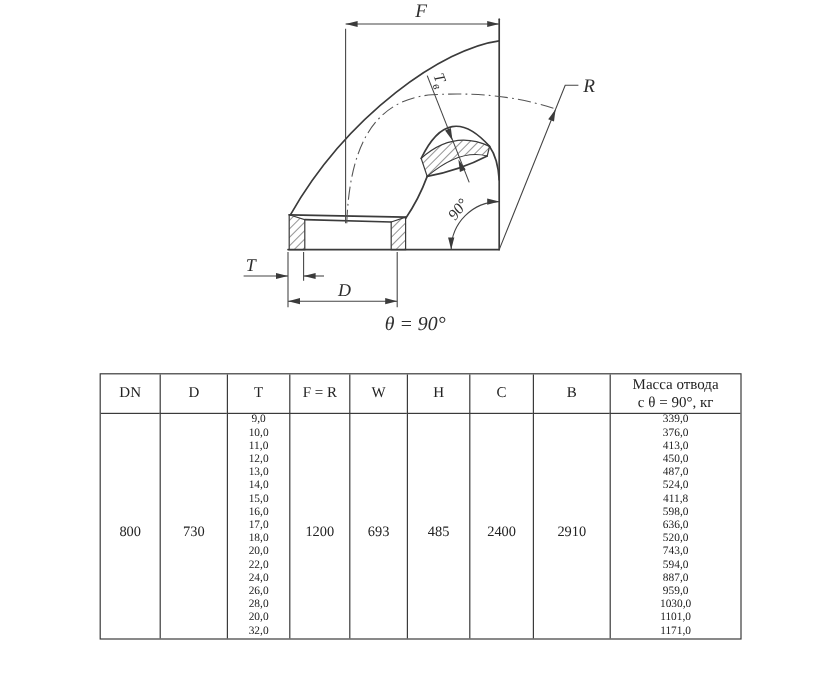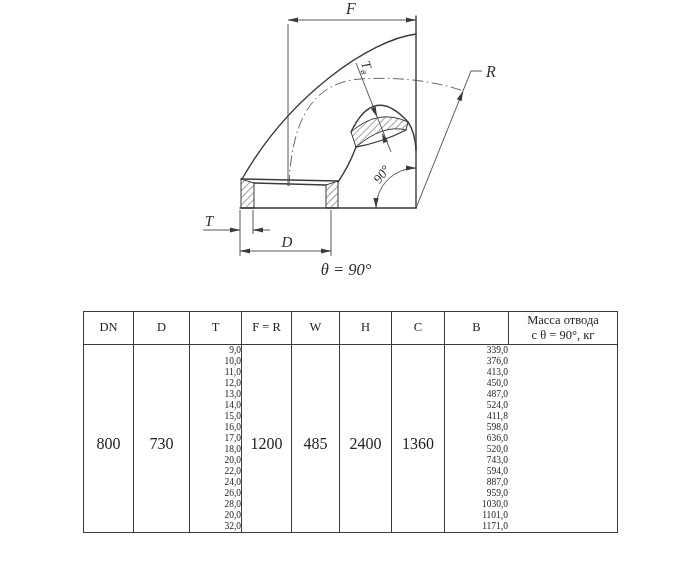--- a/index.html
+++ b/index.html
@@ -34,28 +34,28 @@
     text-align:center;
     overflow:hidden;
   }
   .cell.first{border-left:none;text-align:center;}
   .hd{
     border-bottom:1px solid var(--line);
     font-size:12.5px;
     line-height:1.22;
     white-space:pre-line;
   }
-  .val{font-size:16px;padding-top:10px;box-sizing:border-box;}
+  .val{font-size:12px;padding-top:10px;box-sizing:border-box;}
   .list{
     display:block;
     font-size:9.5px;
     line-height:11px;
     padding-top:0;
   }
-  .list div{height:11px;text-align:right;}
+  .list div{height:11px;}
 </style>
 </head>
 <body>
 
 <div class="page">
 
   <svg class="drawing" width="700" height="300" viewBox="0 0 700 300">
     <defs>
       <pattern id="hatch" patternUnits="userSpaceOnUse" width="5" height="5" patternTransform="rotate(45)">
         <line x1="0" y1="0" x2="0" y2="5" stroke="#4a4a4a" stroke-width="1"></line>
@@ -156,23 +156,24 @@
         <div>18,0</div>
         <div>20,0</div>
         <div>22,0</div>
         <div>24,0</div>
         <div>26,0</div>
         <div>28,0</div>
         <div>20,0</div>
         <div>32,0</div>
       </div>
     <div class="cell val">1200</div>
+    <div class="cell val">693</div>
     <div class="cell val">485</div>
     <div class="cell val">2400</div>
-    <div class="cell val">1360</div>
+    <div class="cell val">2910</div>
     <div class="cell list">
         <div>339,0</div>
         <div>376,0</div>
         <div>413,0</div>
         <div>450,0</div>
         <div>487,0</div>
         <div>524,0</div>
         <div>411,8</div>
         <div>598,0</div>
         <div>636,0</div>

